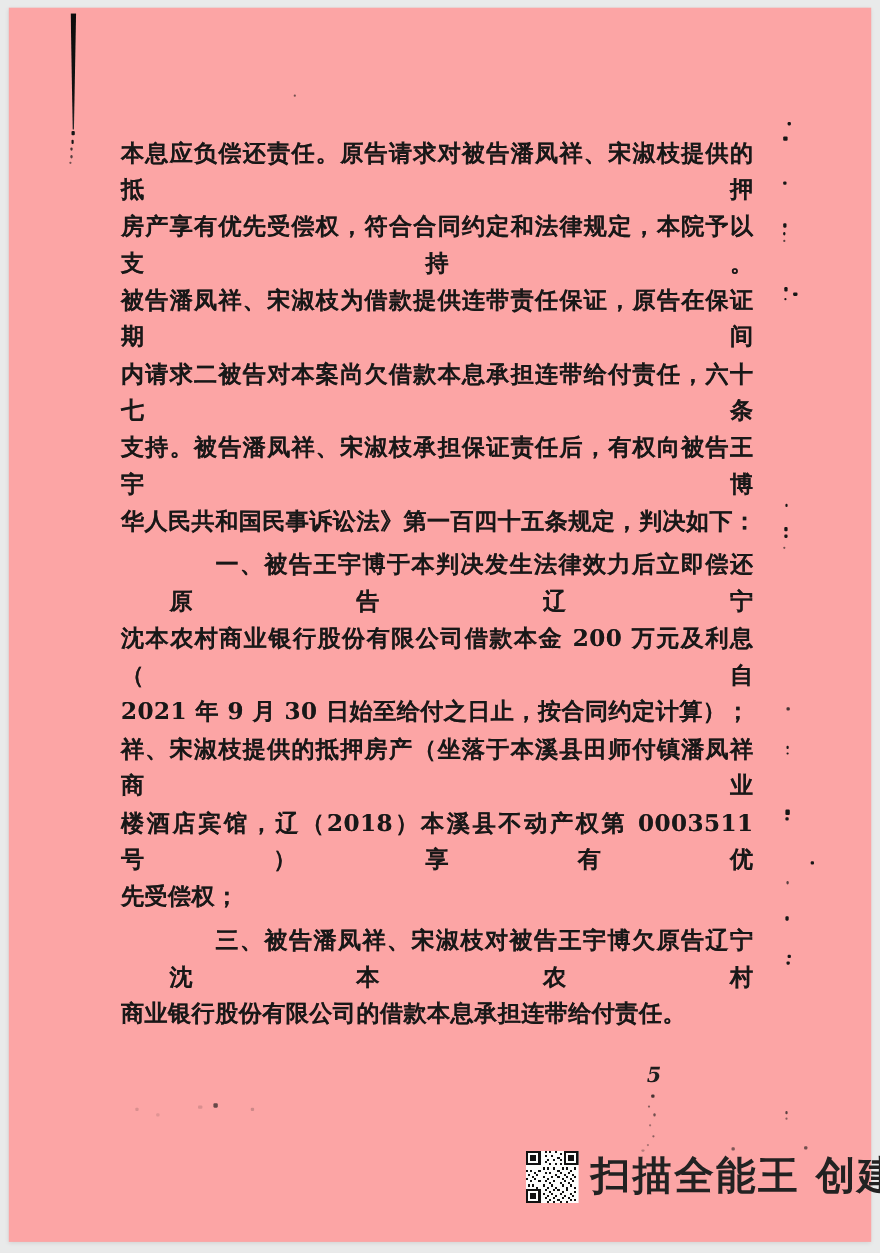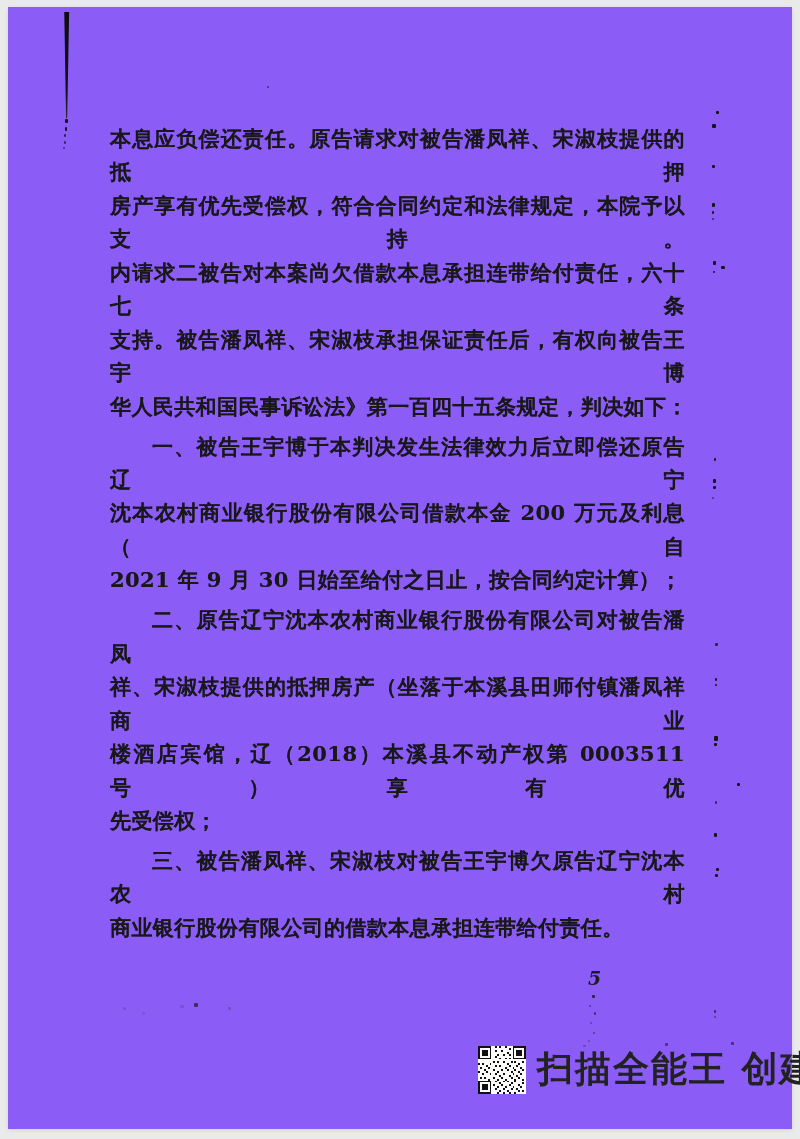--- a/index.html
+++ b/index.html
@@ -11,21 +11,21 @@
   }
   .stage {
     position: relative;
     width: 800px; height: 1139px;
     background: #e9eaea;
   }
   .paper {
     position: absolute;
     left: 8px; top: 7px;
     width: 784px; height: 1122px;
-    background: #8b5cf6;
+    background: #fca5a5;
     box-shadow: 0 1px 4px rgba(0,0,0,0.10);
   }
   
   .ink-mark {
     position: absolute;
     left: 55px; top: 5px;
     width: 7px; height: 106px;
     background: linear-gradient(to bottom, #0d0d0d 0%, #121212 75%, #2a2a2a 100%);
     clip-path: polygon(18% 0%, 88% 0%, 60% 100%, 44% 100%);
   }
@@ -46,21 +46,21 @@
     text-shadow: 0 0 0.5px rgba(0,0,0,0.55);
   }
   .ln {
     text-align: justify;
     white-space: nowrap;
   }
   .ln.fill {
     white-space: normal;
     text-align-last: justify;
   }
-  .ln.para { margin-top: 6.5px; text-indent: 2em; }
+  .ln.para { margin-top: 6.5px; text-indent: 2em; margin-left: 44px; }
   .page-number {
     position: absolute;
     left: 580px; top: 960px;
     font-size: 19px;
     font-style: italic;
     font-weight: 700;
     color: #1d1d1d;
     font-family: "DejaVu Serif", serif;
   }
   .watermark {
@@ -135,27 +135,27 @@
       <div class="dot" style="left:172px;top:998px;width:4px;height:3px;opacity:.15;"></div>
       <div class="dot" style="left:186px;top:996px;width:4px;height:4px;opacity:.65;"></div>
       <div class="dot" style="left:220px;top:1000px;width:3px;height:3px;opacity:.2;"></div>
       <div class="dot" style="left:657px;top:1036px;width:3px;height:3px;opacity:.55;"></div>
       <div class="dot" style="left:723px;top:1035px;width:3px;height:3px;opacity:.6;"></div>
     </div>
 
     <div class="text-block">
       <div class="ln fill">本息应负偿还责任。原告请求对被告潘凤祥、宋淑枝提供的抵押</div>
       <div class="ln fill">房产享有优先受偿权，符合合同约定和法律规定，本院予以支持。</div>
+      <div class="ln fill">被告潘凤祥、宋淑枝为借款提供连带责任保证，原告在保证期间</div>
       <div class="ln fill">内请求二被告对本案尚欠借款本息承担连带给付责任，六十七条</div>
       <div class="ln fill">支持。被告潘凤祥、宋淑枝承担保证责任后，有权向被告王宇博</div>
       <div class="ln">华人民共和国民事诉讼法》第一百四十五条规定，判决如下：</div>
       <div class="ln fill para">一、被告王宇博于本判决发生法律效力后立即偿还原告辽宁</div>
       <div class="ln fill">沈本农村商业银行股份有限公司借款本金 200 万元及利息（自</div>
       <div class="ln">2021 年 9 月 30 日始至给付之日止，按合同约定计算）；</div>
-      <div class="ln fill para">二、原告辽宁沈本农村商业银行股份有限公司对被告潘凤</div>
       <div class="ln fill">祥、宋淑枝提供的抵押房产（坐落于本溪县田师付镇潘凤祥商业</div>
       <div class="ln fill">楼酒店宾馆，辽（2018）本溪县不动产权第 0003511 号）享有优</div>
       <div class="ln">先受偿权；</div>
       <div class="ln fill para">三、被告潘凤祥、宋淑枝对被告王宇博欠原告辽宁沈本农村</div>
       <div class="ln">商业银行股份有限公司的借款本息承担连带给付责任。</div>
 
     </div>
 
     <div class="page-number">5</div>
 

